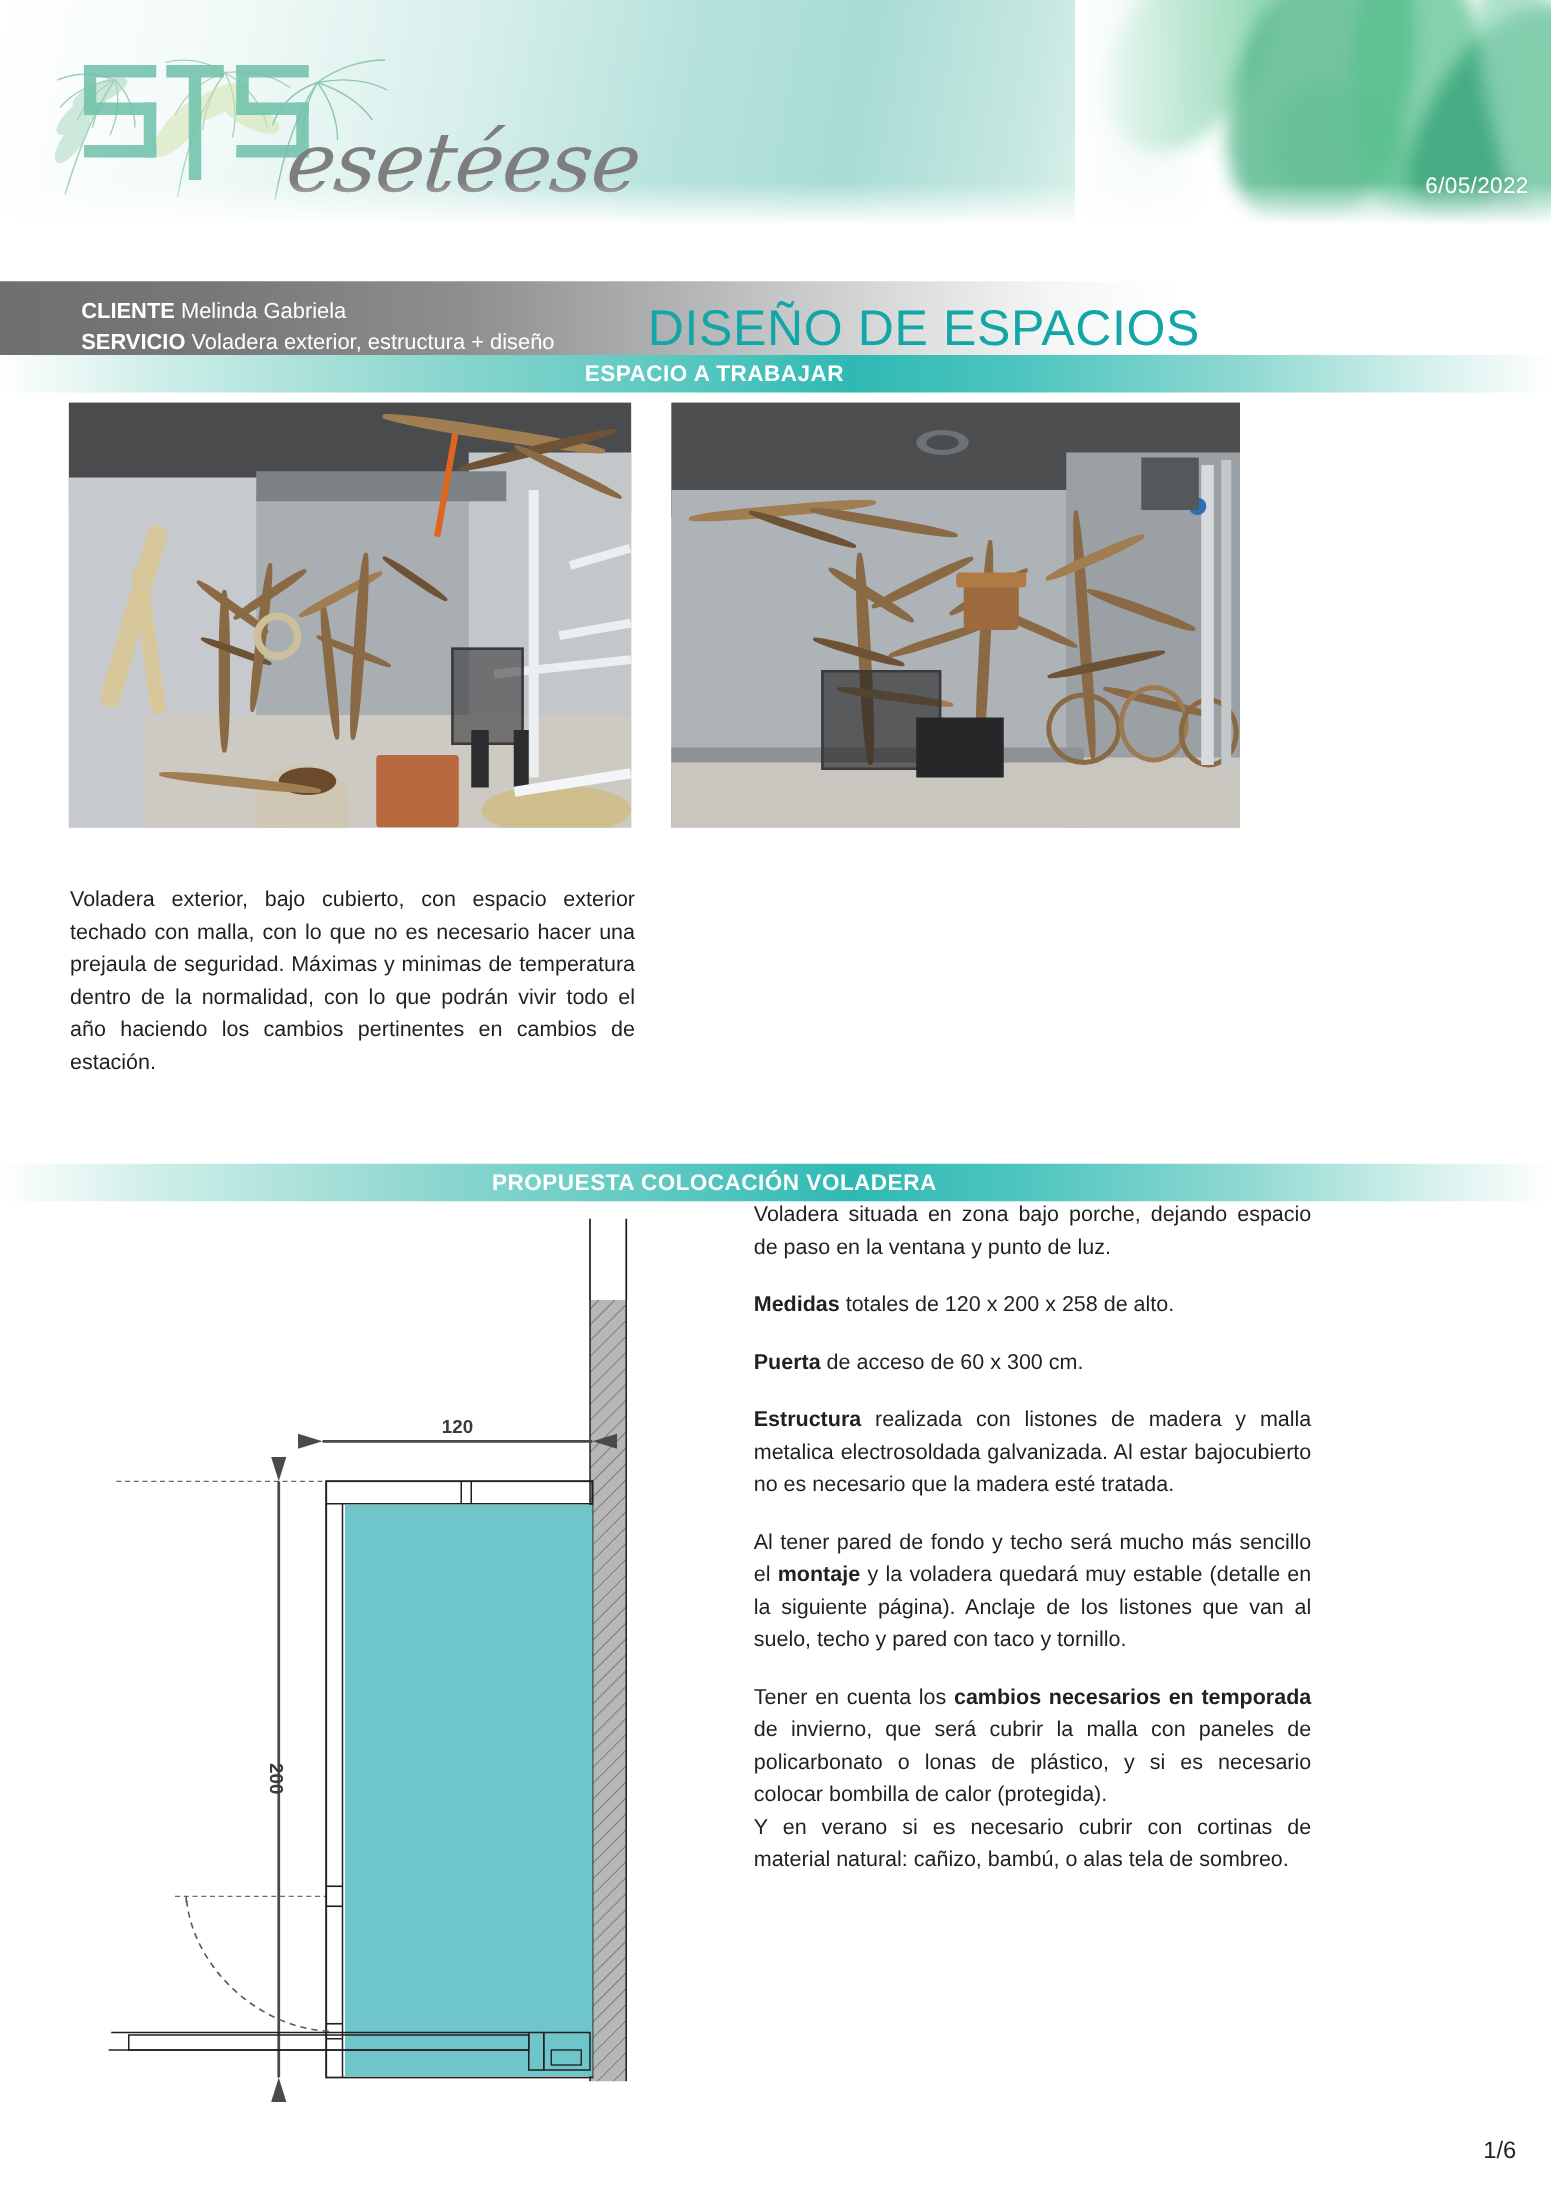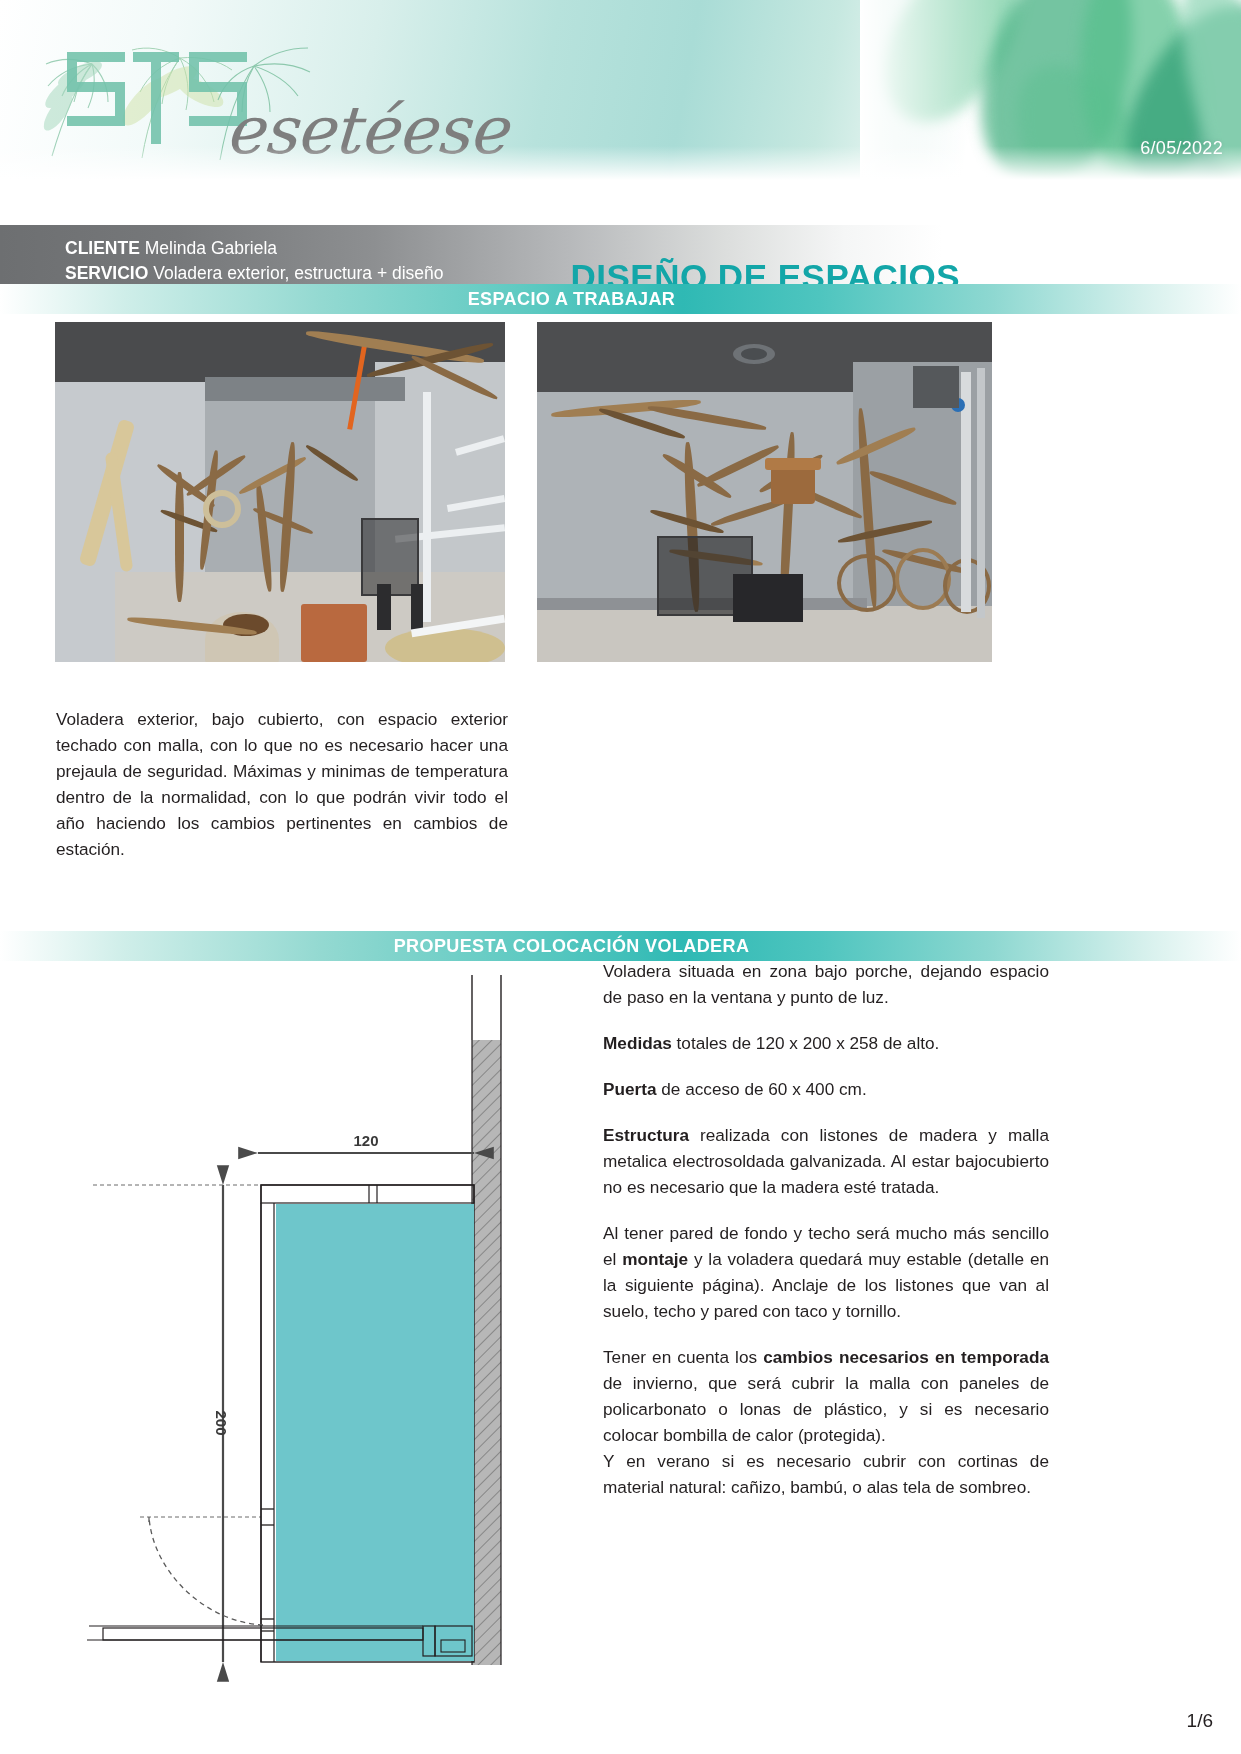--- a/index.html
+++ b/index.html
@@ -83,22 +83,22 @@
       #b7b9bb 58%, #dcdedd 74%, #f5f6f6 86%, #ffffff 96%);
     margin-top: 38px;
   }
   .client-lines {
     position: absolute; left: 65px; top: 11px;
     color: #ffffff; font-size: 17.5px; line-height: 25px;
   }
   .client-lines b { font-weight: 700; }
   .client-lines span { font-weight: 400; }
   .doc-title {
-    position: absolute; right: 22px; top: 32px;
-    font-size: 35px; font-weight: 700;
+    position: absolute; right: 22px; top: 16px;
+    font-size: 40px; font-weight: 400;
     color: #13a6a8;
     letter-spacing: .5px;
   }
 
   
   .section-bar {
     position: absolute; left: 0; width: 1241px; height: 30px;
     background: linear-gradient(90deg,
        #ffffff 0%, #cfeee9 10%, #93d9d1 26%,
        #5cc9c1 43%, #2fb9b4 55%, #4ec5bf 66%,
@@ -446,21 +446,21 @@
       <rect x="356" y="690" width="24" height="12" stroke-width="1.1"></rect>
     </g>
   </svg>
 
   <div id="propR">
     <p>Voladera situada en zona bajo porche, dejando espacio de paso en la ventana y punto de luz.</p>
     <p>
       <b>Medidas</b><span> totales de 120 x 200 x 258 de alto.</span>
     </p>
     <p>
-      <b>Puerta</b><span> de acceso de 60 x 400 cm.</span>
+      <b>Puerta</b><span> de acceso de 60 x 300 cm.</span>
     </p>
     <p>
       <b>Estructura</b><span> realizada con listones de madera y malla metalica electrosoldada galvanizada. Al estar bajocubierto no es necesario que la madera esté tratada.</span>
     </p>
     <p>
       <span>Al tener pared de fondo y techo será mucho más sencillo el </span><b>montaje</b><span> y la voladera quedará muy estable (detalle en la siguiente página).  Anclaje de los listones que van al suelo, techo y pared con taco y tornillo.</span>
     </p>
     <p class="tight">
       <span>Tener en cuenta los </span><b>cambios necesarios en temporada</b><span> de invierno, que será cubrir la malla con paneles de policarbonato o lonas de plástico, y si es necesario colocar bombilla de calor (protegida).</span>
     </p>

